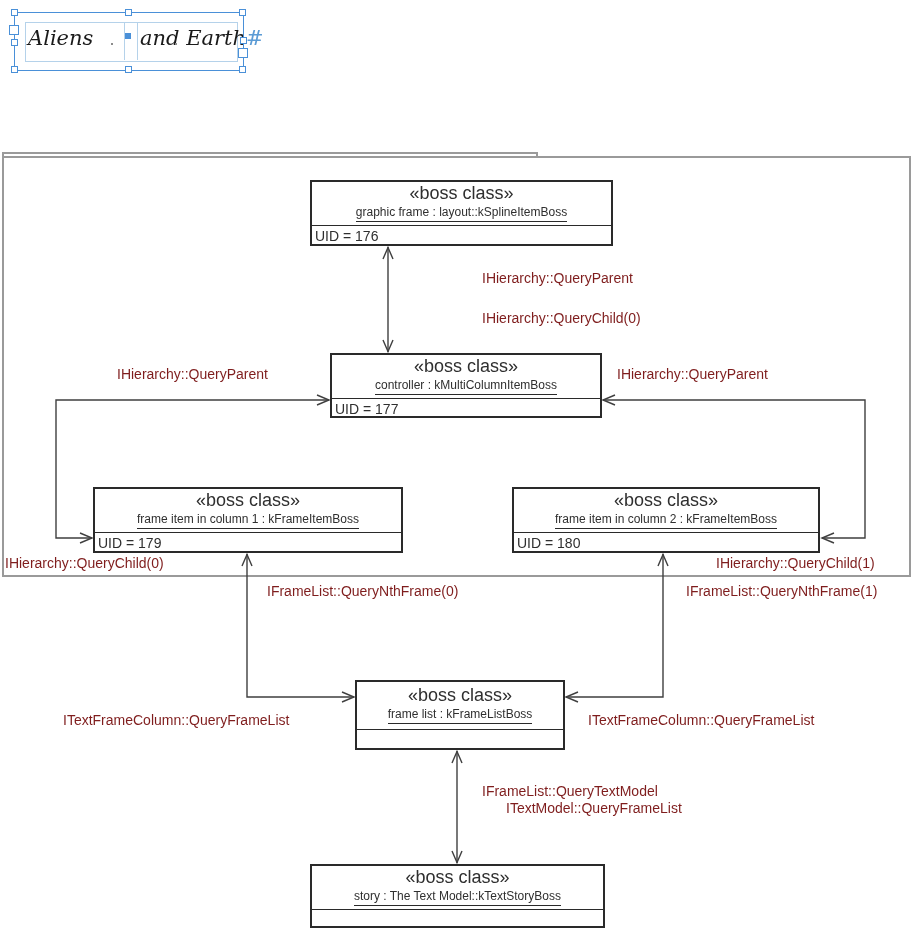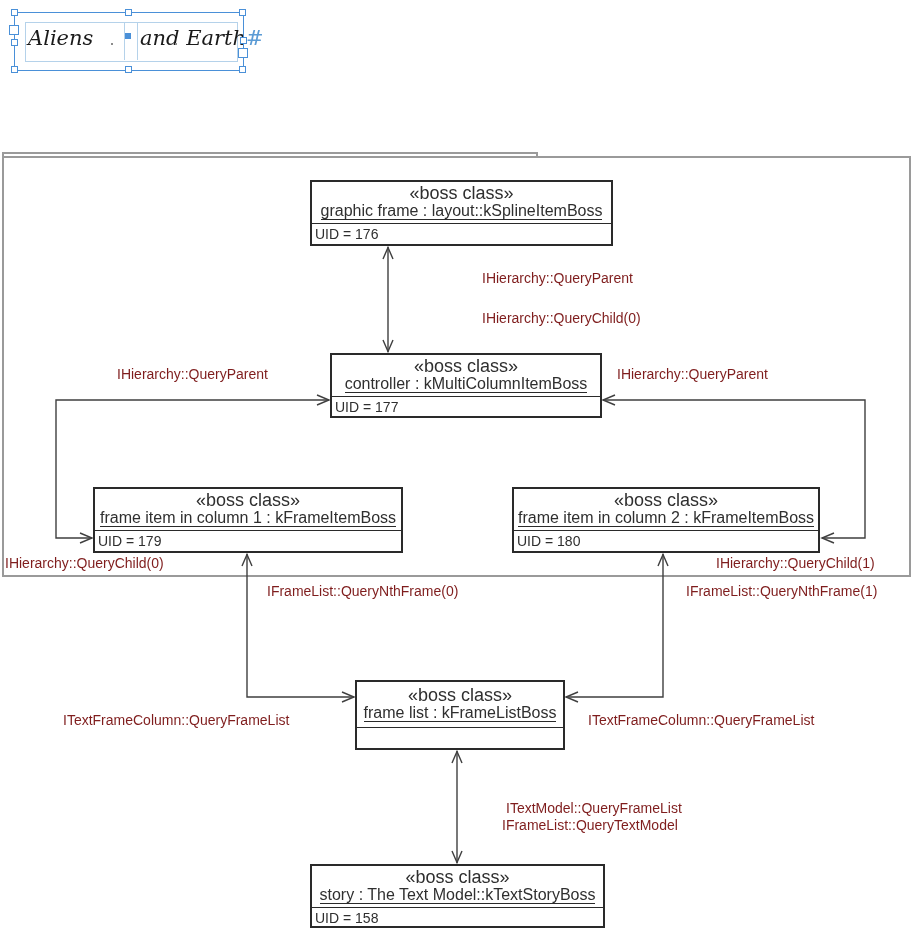--- a/index.html
+++ b/index.html
@@ -30,21 +30,21 @@
              display:flex; align-items:flex-start; justify-content:center;margin-top:30px; }
   .pkg-tab-label { color:#a6a6a6; font-size:21px; }
   .pkg-body { position:absolute; left:2px; top:156px; width:909px; height:421px;
               border:2px solid #9a9a9a; box-sizing:border-box; background:#fff; }
 
   
   .boss-box { position:absolute; background:#fff; border:2px solid #2a2a2a;
               box-sizing:border-box; z-index:3; }
   .boss-head { border-bottom:1px solid #2a2a2a; text-align:center; padding:2px 4px 3px; }
   .boss-stereo { display:block; font-size:18px; line-height:18px; }
-  .boss-name { display:inline-block; font-size:16px; line-height:17px;
+  .boss-name { display:inline-block; font-size:12px; line-height:17px;
                border-bottom:1px solid #2a2a2a; white-space:nowrap; }
   .boss-uid { font-size:14px; line-height:18px; padding:1px 3px 0; text-align:left; }
 
   
   .edge-label { position:absolute; font-size:14px; white-space:nowrap; color:#7f1d1d; z-index:4; }
 
   svg.wires { position:absolute; left:0; top:0; z-index:2; }
 </style>
 </head>
 <body>
@@ -162,29 +162,28 @@
       <span class="boss-stereo">«boss class»</span>
       <span class="boss-name">frame list : kFrameListBoss</span>
     </div>
   </div>
 
   <div class="boss-box" style="left:310px; top:864px; width:295px; height:64px;">
     <div class="boss-head">
       <span class="boss-stereo">«boss class»</span>
       <span class="boss-name">story : The Text Model::kTextStoryBoss</span>
     </div>
-    <div class="boss-uid">UID = 158</div>
   </div>
 
   <div class="edge-label" style="left:482px; top:270px;">IHierarchy::QueryParent</div>
   <div class="edge-label" style="left:482px; top:310px;">IHierarchy::QueryChild(0)</div>
   <div class="edge-label" style="left:117px; top:366px;">IHierarchy::QueryParent</div>
   <div class="edge-label" style="left:617px; top:366px;">IHierarchy::QueryParent</div>
   <div class="edge-label" style="left:5px; top:555px;">IHierarchy::QueryChild(0)</div>
   <div class="edge-label" style="left:716px; top:555px;">IHierarchy::QueryChild(1)</div>
   <div class="edge-label" style="left:267px; top:583px;">IFrameList::QueryNthFrame(0)</div>
   <div class="edge-label" style="left:686px; top:583px;">IFrameList::QueryNthFrame(1)</div>
   <div class="edge-label" style="left:63px; top:712px;">ITextFrameColumn::QueryFrameList</div>
   <div class="edge-label" style="left:588px; top:712px;">ITextFrameColumn::QueryFrameList</div>
   <div class="edge-label" style="left:482px; top:800px;margin-left:24px;">ITextModel::QueryFrameList</div>
-  <div class="edge-label" style="left:482px; top:817px;margin-left:20px;">IFrameList::QueryTextModel</div>
+  <div class="edge-label" style="left:482px; top:783px;">IFrameList::QueryTextModel</div>
 
 </div>
 
 </body></html>

